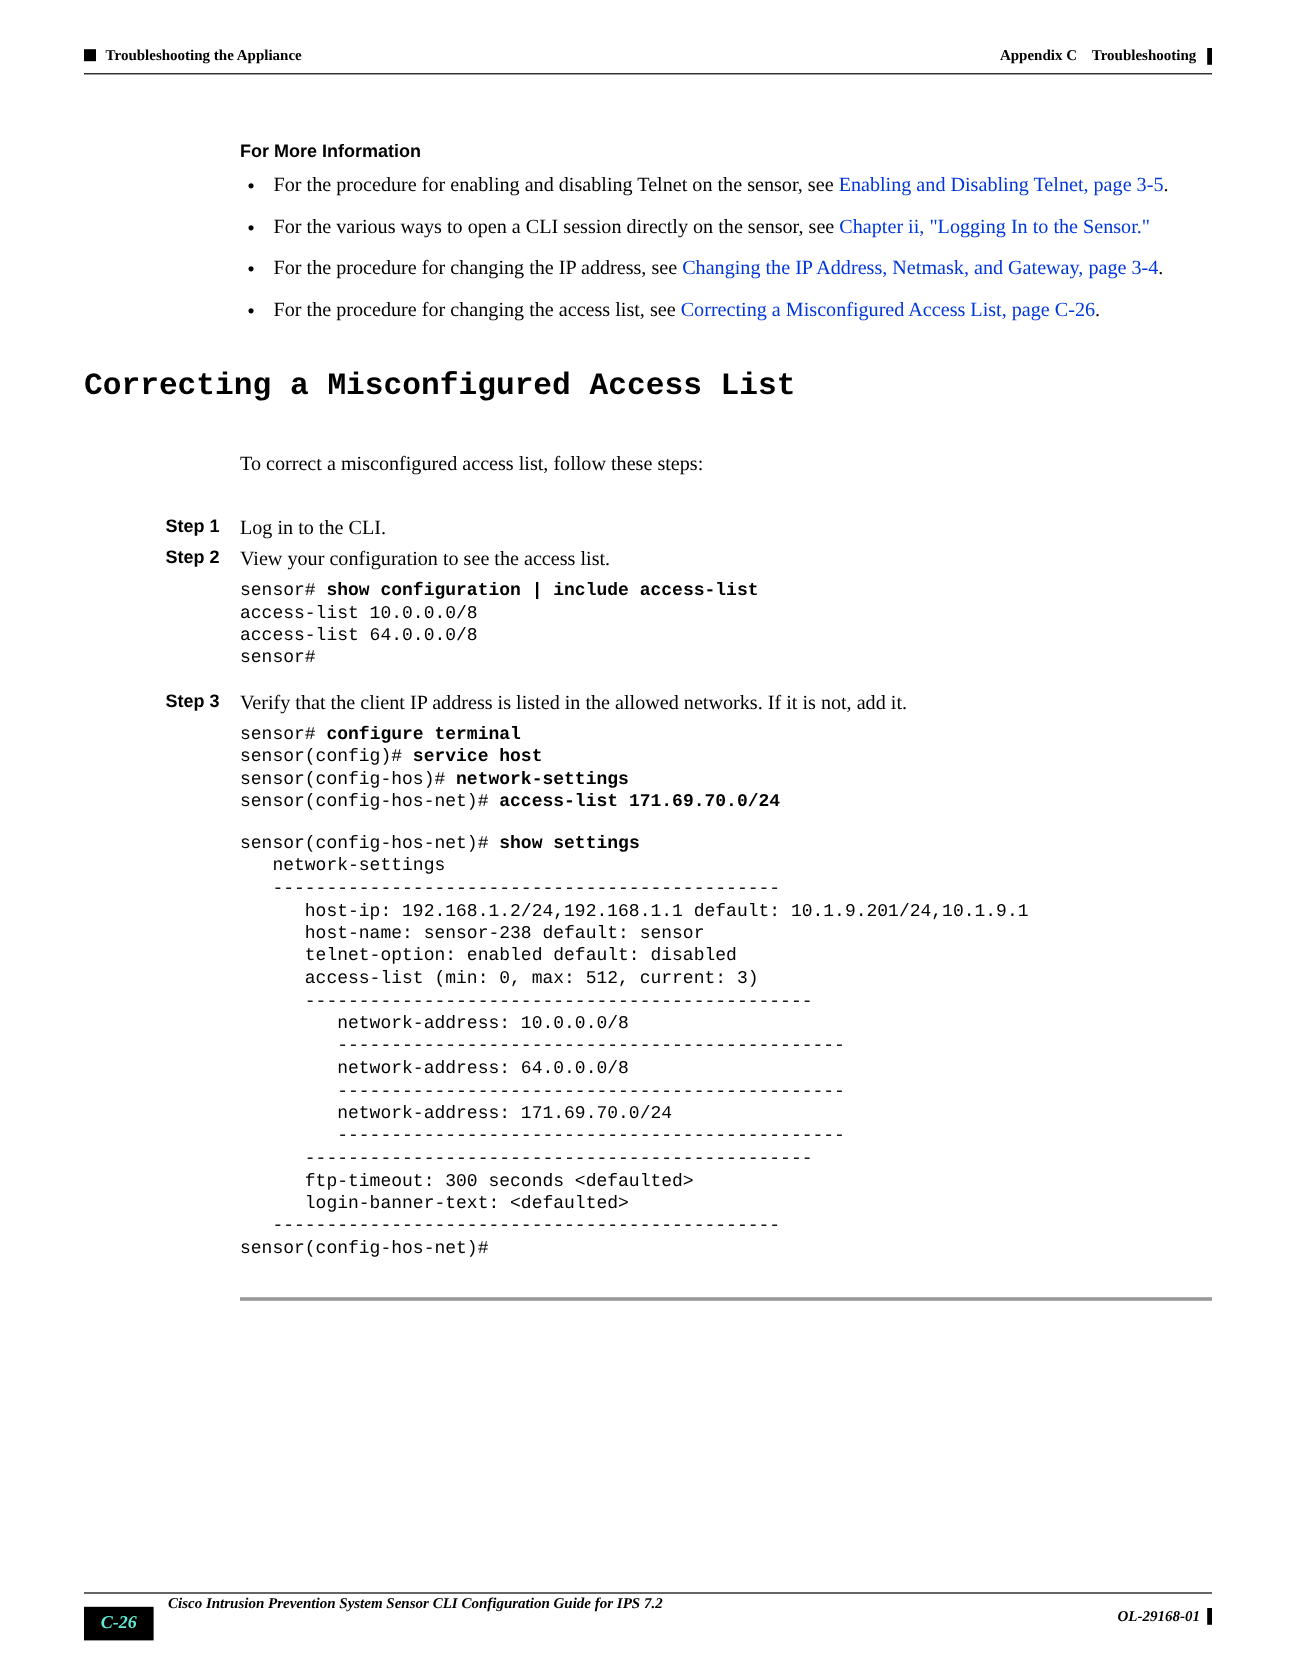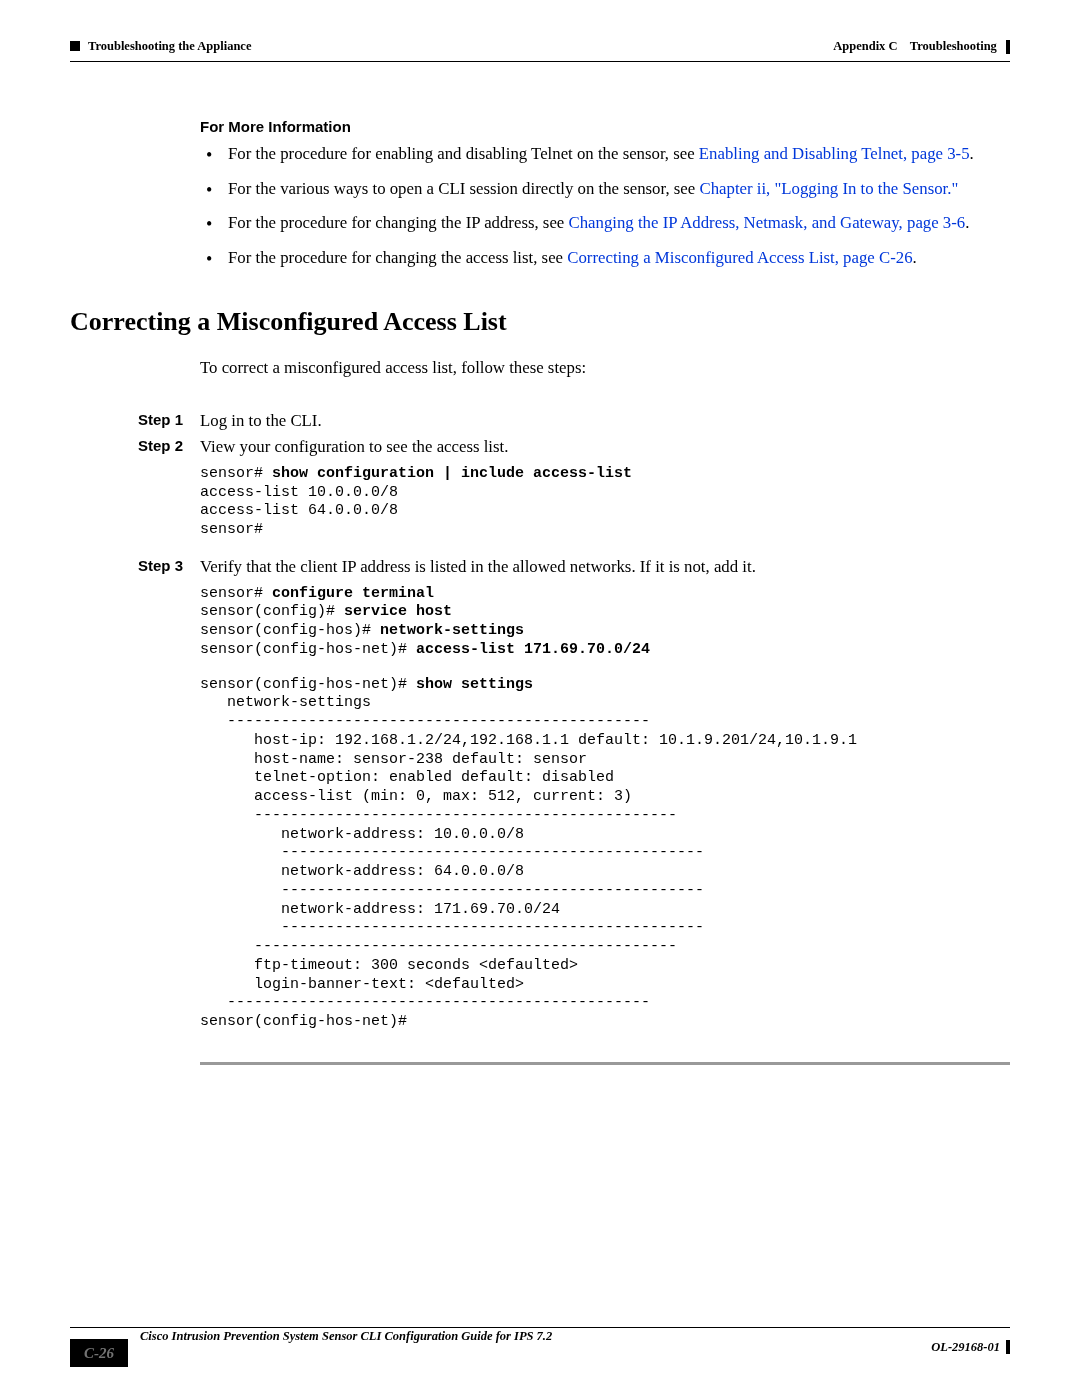--- a/index.html
+++ b/index.html
@@ -33,24 +33,24 @@
     font-family: Arial, Helvetica, sans-serif;
     font-weight:bold;
     font-size:15px;
     margin-bottom:6px;
   }
   .bullist { list-style:none; padding:0; margin:0; }
   .bullist li { position:relative; padding-left:28px; margin-bottom:12px; }
   .bullist li::before { content:"•"; position:absolute; left:6px; top:0; font-size:18px; }
   .link { color:#0037da; }
   h2.section {
-    font-family: Liberation Serif, serif;
+    font-family: Liberation Mono, monospace;
     font-size:26px;
     font-weight:bold;
-    margin:34px 0 18px 0;
+    margin:34px 0 37px 0;
   }
   .intro { margin-left:130px; margin-bottom:30px; }
   .steps { margin-left:130px; }
   .step-row { display:flex; margin-bottom:4px; }
   .step-label {
     font-family: Arial, Helvetica, sans-serif;
     font-weight:bold;
     font-size:15px;
     width:62px; flex:0 0 62px;
     margin-left:-62px;
@@ -68,21 +68,21 @@
     border:0; border-top:3px solid #999;
     margin:30px 0 0 130px;
   }
   .footer {
     position:absolute;
     bottom:30px; left:70px; right:70px;font-style:italic;
   }
   .footer-line { border:0; border-top:1.5px solid #000; margin:0 0 2px 0;}
   .footer-title { font-size:12.5px; font-weight:bold; margin-left:70px; margin-top:-2px;}
   .pagenum {
-    background:#000; color:#737373; font-weight:bold;
+    background:#000; color:#5eead4; font-weight:bold;
     padding:4px 14px; font-size:15px; display:inline-block;
   }
   .footer-right { font-size:12.5px; font-weight:bold; display:flex; align-items:center;}
   .footer-right-bar { width:4px; height:14px; background:#000; display:inline-block; margin-left:6px;}
   .footer-bottom { display:flex; justify-content:space-between; align-items:flex-start; margin-top:-6px;}
 </style>
 </head>
 <body>
 
 <div class="header-row">
@@ -97,21 +97,21 @@
   </div>
 </div>
 <hr class="top-rule">
 
 <div class="content">
   <div class="indent1">
     <div class="fmi-head">For More Information</div>
     <ul class="bullist">
       <li><span>For the procedure for enabling and disabling Telnet on the sensor, see </span><span class="link">Enabling and Disabling Telnet, page 3-5</span><span>.</span></li>
       <li><span>For the various ways to open a CLI session directly on the sensor, see </span><span class="link">Chapter ii, "Logging In to the Sensor."</span><span></span></li>
-      <li><span>For the procedure for changing the IP address, see </span><span class="link">Changing the IP Address, Netmask, and Gateway, page 3-6</span><span>.</span></li>
+      <li><span>For the procedure for changing the IP address, see </span><span class="link">Changing the IP Address, Netmask, and Gateway, page 3-4</span><span>.</span></li>
       <li><span>For the procedure for changing the access list, see </span><span class="link">Correcting a Misconfigured Access List, page C-26</span><span>.</span></li>
     </ul>
   </div>
 
   <h2 class="section">Correcting a Misconfigured Access List</h2>
   <div class="intro">To correct a misconfigured access list, follow these steps:</div>
 
   <div class="steps">
     <div class="step-row">
       <div class="step-label">Step 1</div>

